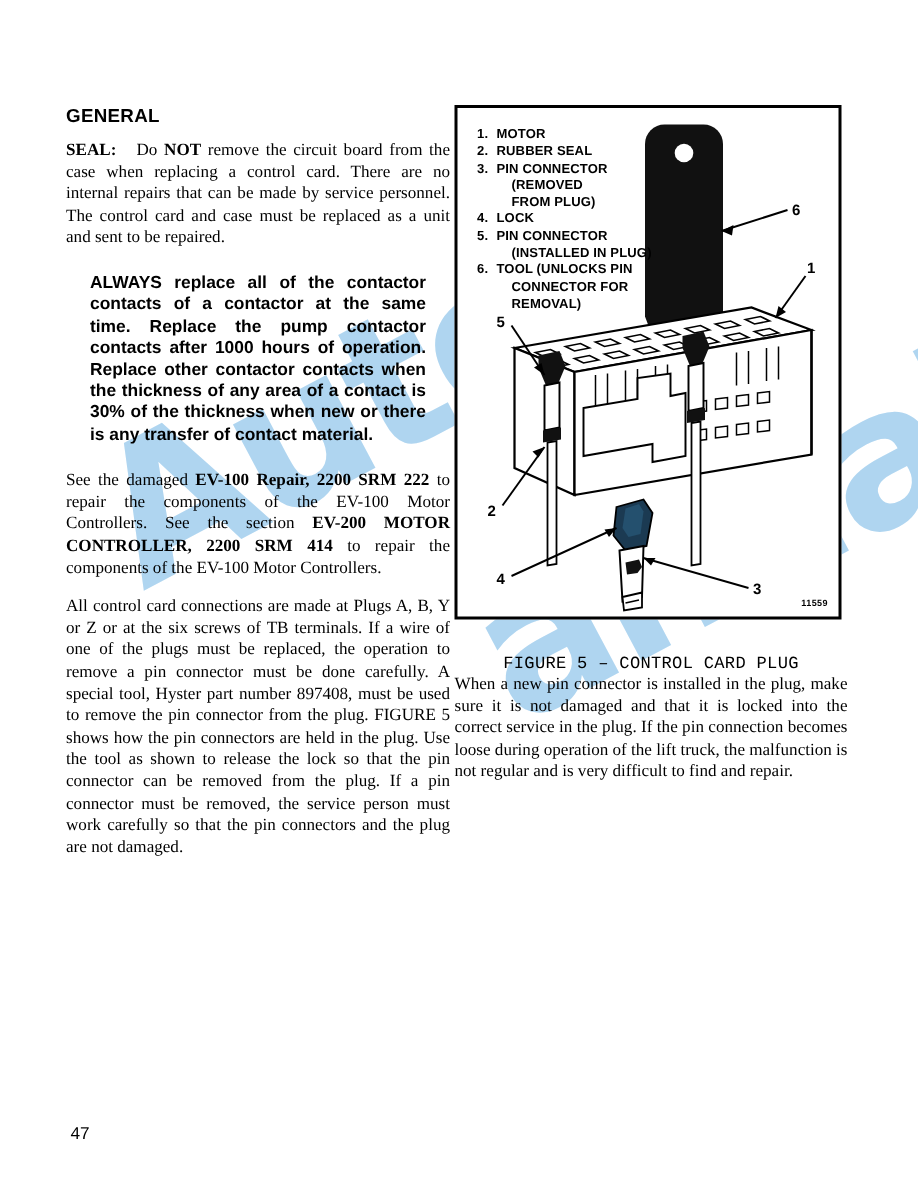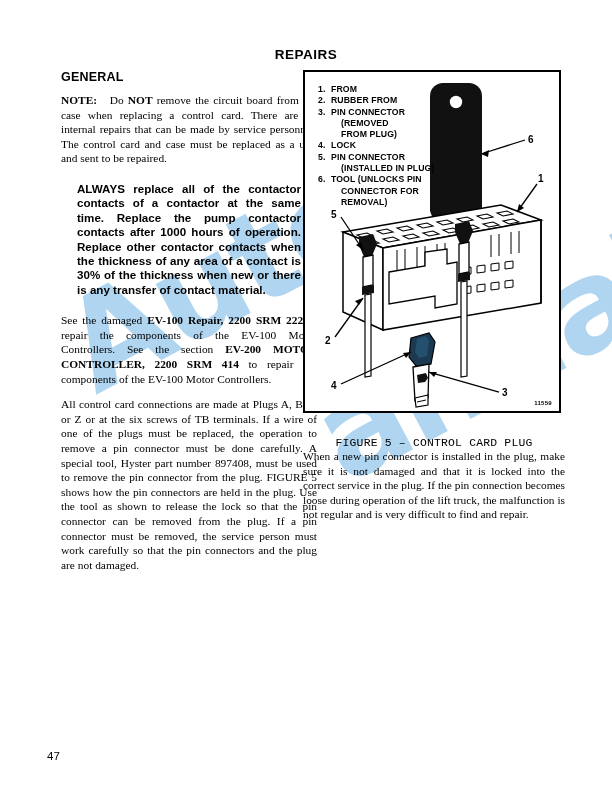--- a/index.html
+++ b/index.html
@@ -66,21 +66,21 @@
     font-family: "Liberation Sans", sans-serif;
     font-weight: bold;
     font-size: 13.5px;
     letter-spacing: 0.5px;
     z-index: 10;
   }
 
   
   .col-left {
     position: absolute;
-    left: 61px;
+    left: 44px;
     top: 70px;
     width: 256px;
     z-index: 10;
   }
   .col-right {
     position: absolute;
     left: 303px;
     top: 70px;
     width: 262px;
     z-index: 10;
@@ -200,52 +200,51 @@
 </head>
 <body>
 
 <div class="page">
 
   <div class="watermark">
     <div class="wm-text">AutoM</div>
     <div class="wm-text2">anual</div>
   </div>
 
-  <div class="page-header">REPAIRS</div>
 
   <div class="col-left">
 
     <h2 class="sec">GENERAL</h2>
 
-    <p class="body"><span class="b">NOTE:</span>&nbsp;&nbsp;&nbsp;<span>Do </span><span class="b">NOT</span><span> remove the circuit board from the case when replacing a control card. There are no internal repairs that can be made by service personnel. The control card and case must be replaced as a unit and sent to be repaired.</span></p>
+    <p class="body"><span class="b">SEAL:</span>&nbsp;&nbsp;&nbsp;<span>Do </span><span class="b">NOT</span><span> remove the circuit board from the case when replacing a control card. There are no internal repairs that can be made by service personnel. The control card and case must be replaced as a unit and sent to be repaired.</span></p>
 
     <div class="caution-wrap">
       <p class="caution-text">ALWAYS replace all of the contactor contacts of a contactor at the same time. Replace the pump contactor contacts after 1000 hours of operation. Replace other contactor contacts when the thickness of any area of a contact is 30% of the thickness when new or there is any transfer of contact material.</p>
     </div>
 
     <p class="body"><span>See the damaged </span><span class="b">EV-100 Repair, 2200 SRM 222</span><span> to repair the components of the EV-100 Motor Controllers. See the section </span><span class="b">EV-200 MOTOR CONTROLLER, 2200 SRM 414</span><span> to repair the components of the EV-100 Motor Controllers.</span></p>
 
 
     <p class="body">All control card connections are made at Plugs A, B, Y or Z or at the six screws of TB terminals. If a wire of one of the plugs must be replaced, the operation to remove a pin connector must be done carefully. A special tool, Hyster part number 897408, must be used to remove the pin connector from the plug. FIGURE 5 shows how the pin connectors are held in the plug. Use the tool as shown to release the lock so that the pin connector can be removed from the plug. If a pin connector must be removed, the service person must work carefully so that the pin connectors and the plug are not damaged.</p>
   </div>
 
   <div class="col-right">
 
     <div class="figure-box">
 
       <div class="legend">
 
         <div class="li">
             <span class="num">1.</span>
-            <span class="txt">FROM</span>
+            <span class="txt">MOTOR</span>
           </div>
 
         <div class="li">
             <span class="num">2.</span>
-            <span class="txt">RUBBER FROM</span>
+            <span class="txt">RUBBER SEAL</span>
           </div>
 
         <div class="li">
             <span class="num">3.</span>
             <span class="txt">PIN CONNECTOR</span>
           </div>
         <div class="cont">(REMOVED</div>
         <div class="cont">FROM PLUG)</div>
 
         <div class="li">

